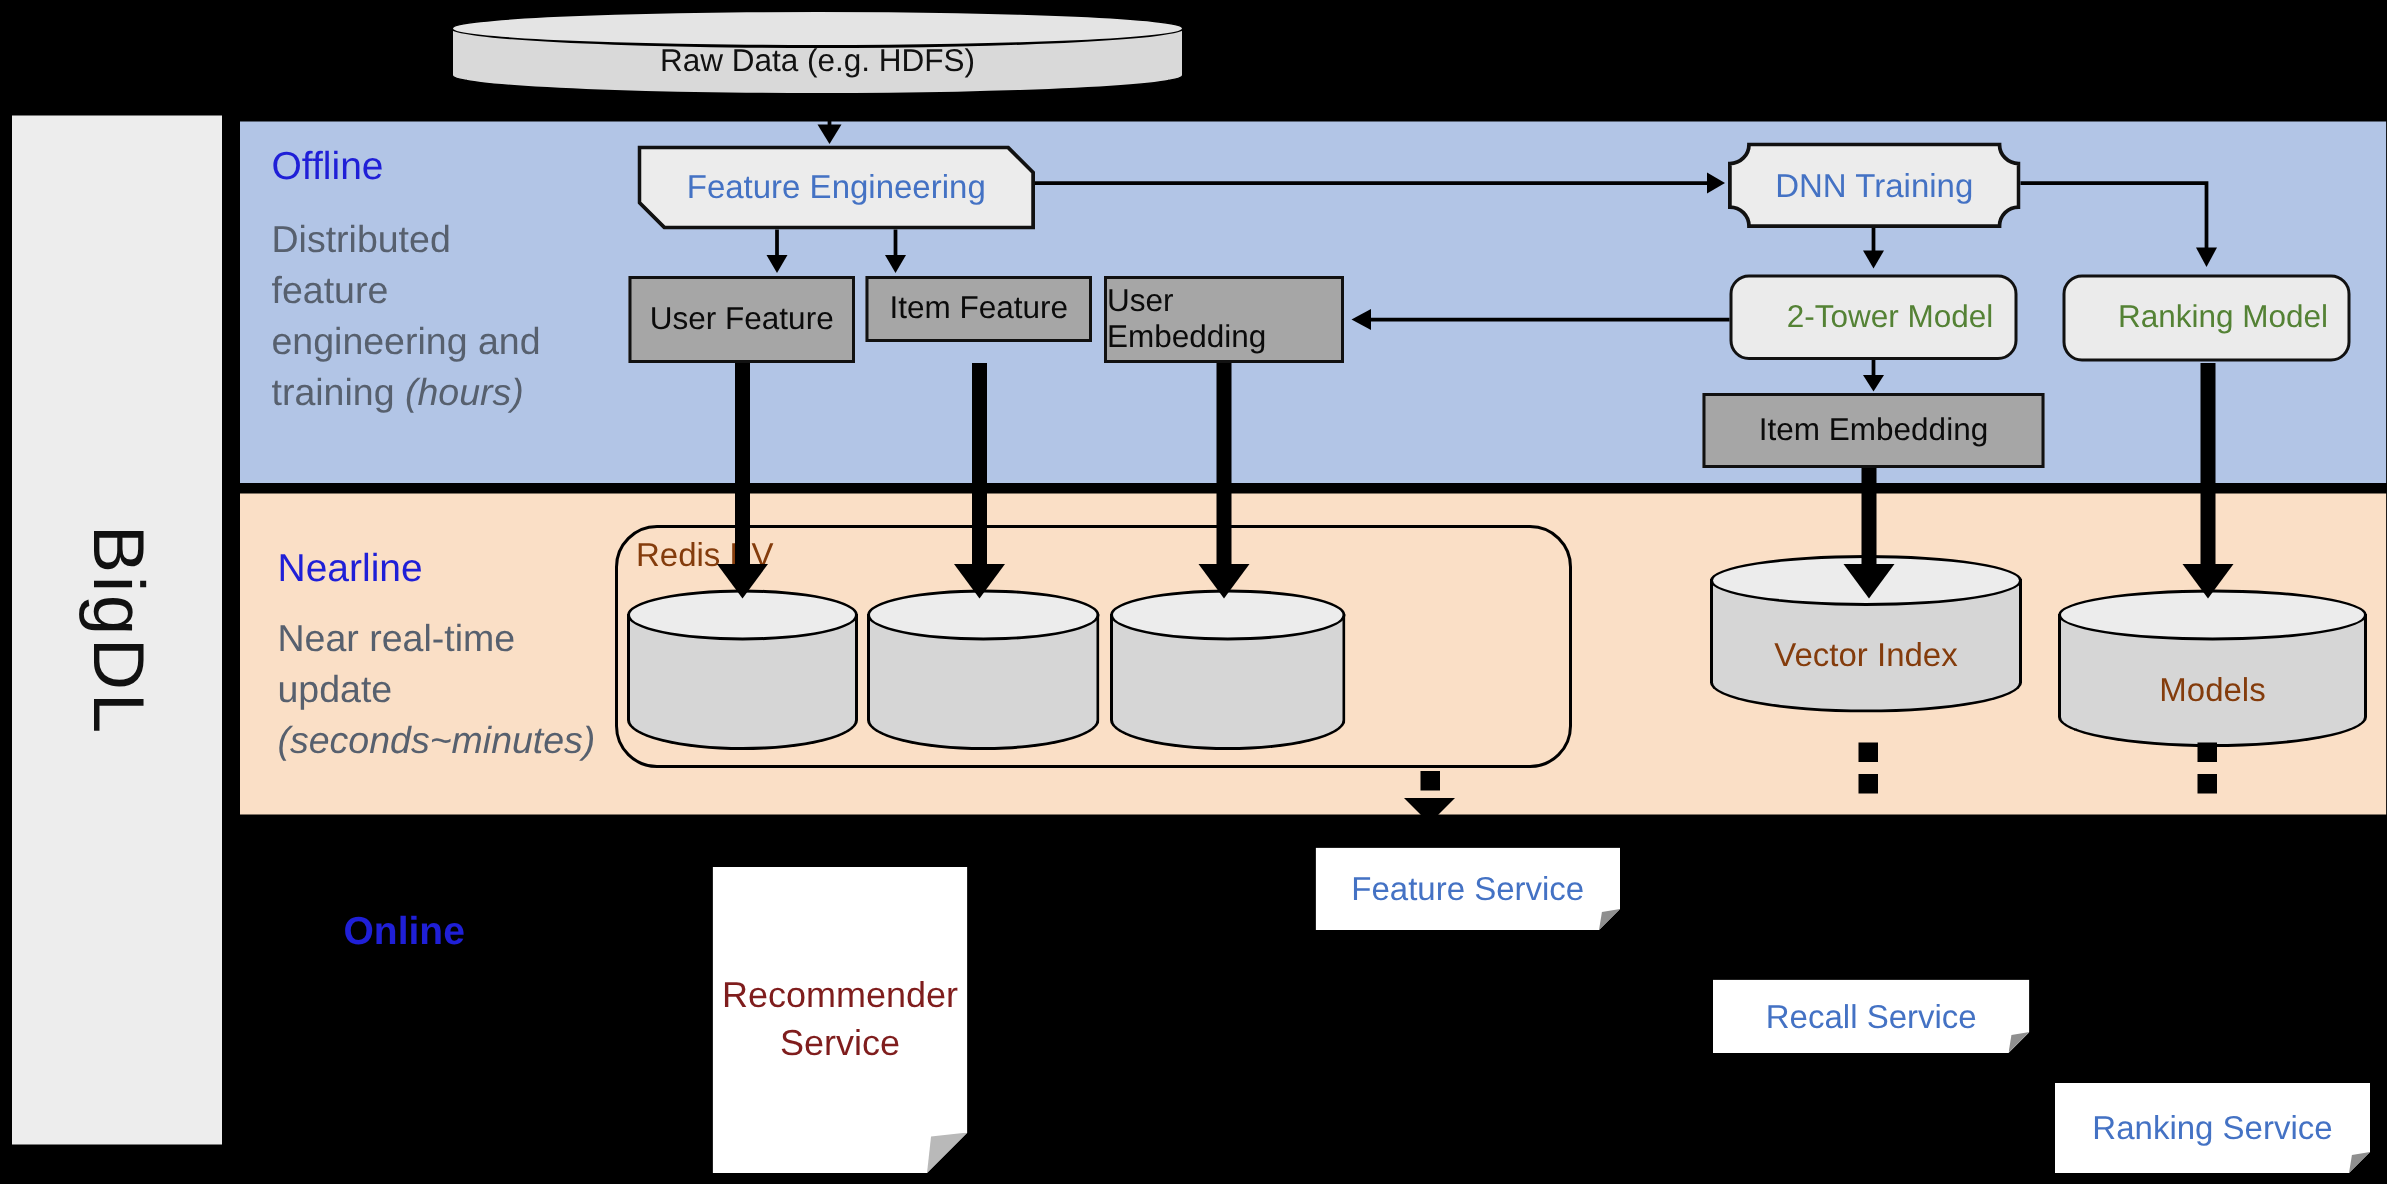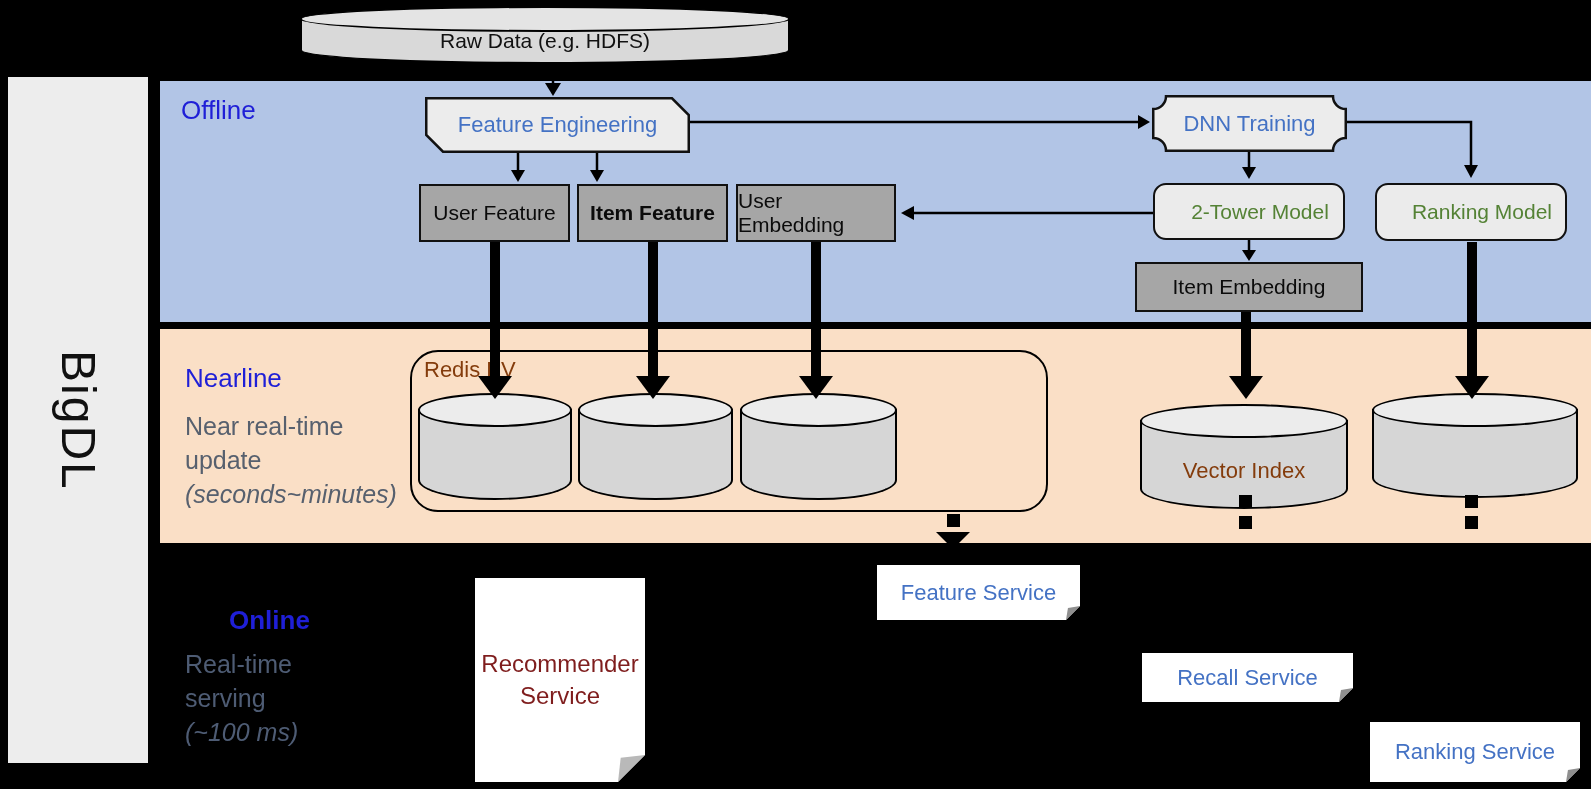--- a/index.html
+++ b/index.html
@@ -74,39 +74,46 @@
     <span>BigDL</span>
   </div>
 
   <div class="cyl raw" style="left:300px;top:6px;width:490px;height:58px;">
     <div class="top"></div>
     <div class="body"></div>
     <div class="clabel">Raw Data (e.g. HDFS)</div>
   </div>
 
   <div class="band-title" style="left:181px;top:95px;">Offline</div>
+  <div class="band-desc" style="left:181px;top:143px;">
+    <span>Distributed</span><br>
+    <span>feature</span><br>
+    <span>engineering and</span><br>
+    <span>training</span>
+    <i>(hours)</i>
+  </div>
 
   <div class="shapebox z4" style="left:425px;top:97px;width:265px;height:56px;">
     <svg width="265" height="56" viewBox="0 0 265 56">
       <path d="M1.25 1.25 H247 L263.75 18 V54.75 H18 L1.25 38 Z" fill="#ececec" stroke="#111" stroke-width="2.5"></path>
     </svg>
     <div class="nlabel">Feature Engineering</div>
   </div>
 
   <div class="shapebox z4" style="left:1152px;top:95px;width:195px;height:57px;">
     <svg width="195" height="57" viewBox="0 0 195 57">
       <path d="M14 1.25 L181 1.25 A12.75 12.75 0 0 0 193.75 14 L193.75 43 A12.75 12.75 0 0 0 181 55.75 L14 55.75 A12.75 12.75 0 0 0 1.25 43 L1.25 14 A12.75 12.75 0 0 0 14 1.25 Z" fill="#ececec" stroke="#111" stroke-width="2.5"></path>
     </svg>
     <div class="nlabel">DNN Training</div>
   </div>
 
   <div class="graybox z4" style="left:419px;top:184px;width:151px;height:58px;">
     <span>User Feature</span>
   </div>
-  <div class="graybox z4" style="left:577px;top:184px;width:151px;height:58px;font-weight:bold;">
+  <div class="graybox z4" style="left:577px;top:184px;width:151px;height:44px;">
     <span>Item Feature</span>
   </div>
   <div class="graybox z4" style="left:736px;top:184px;width:160px;height:58px;">
     <span>User Embedding</span>
   </div>
   <div class="graybox z4" style="left:1135px;top:262px;width:228px;height:50px;">
     <span>Item Embedding</span>
   </div>
 
   <div class="roundbox z4" style="left:1153px;top:183px;width:192px;height:57px;">
@@ -132,36 +139,32 @@
   </div>
   <div class="cyl z4" style="left:578px;top:393px;width:155px;height:107px;">
     <div class="top"></div>
     <div class="body"></div>
   </div>
   <div class="cyl z4" style="left:740px;top:393px;width:157px;height:107px;">
     <div class="top"></div>
     <div class="body"></div>
   </div>
 
-  <div class="cyl z4" style="left:1140px;top:404px;width:208px;height:105px;">
+  <div class="cyl z4" style="left:1140px;top:370px;width:208px;height:105px;">
     <div class="top"></div>
     <div class="body"></div>
     <div class="clabel">Vector Index</div>
   </div>
   <div class="cyl z4" style="left:1372px;top:393px;width:206px;height:105px;">
     <div class="top"></div>
     <div class="body"></div>
+    <div class="clabel">Models</div>
   </div>
 
   <div class="band-title" style="left:185px;top:605px;font-weight:bold;margin-left:44px;">Online</div>
-  <div class="band-desc on-black" style="left:185px;top:647px;">
-    <span>Real-time</span><br>
-    <span>serving</span><br>
-    <i>(~100 ms)</i>
-  </div>
 
   <div class="doc z4" style="left:475px;top:578px;width:170px;height:204px;">
     <div class="nlabel">
       <span>Recommender</span>
       <span>Service</span>
     </div>
     <div class="fold"></div>
   </div>
 
   <div class="service z4" style="left:877px;top:565px;width:203px;height:55px;">

